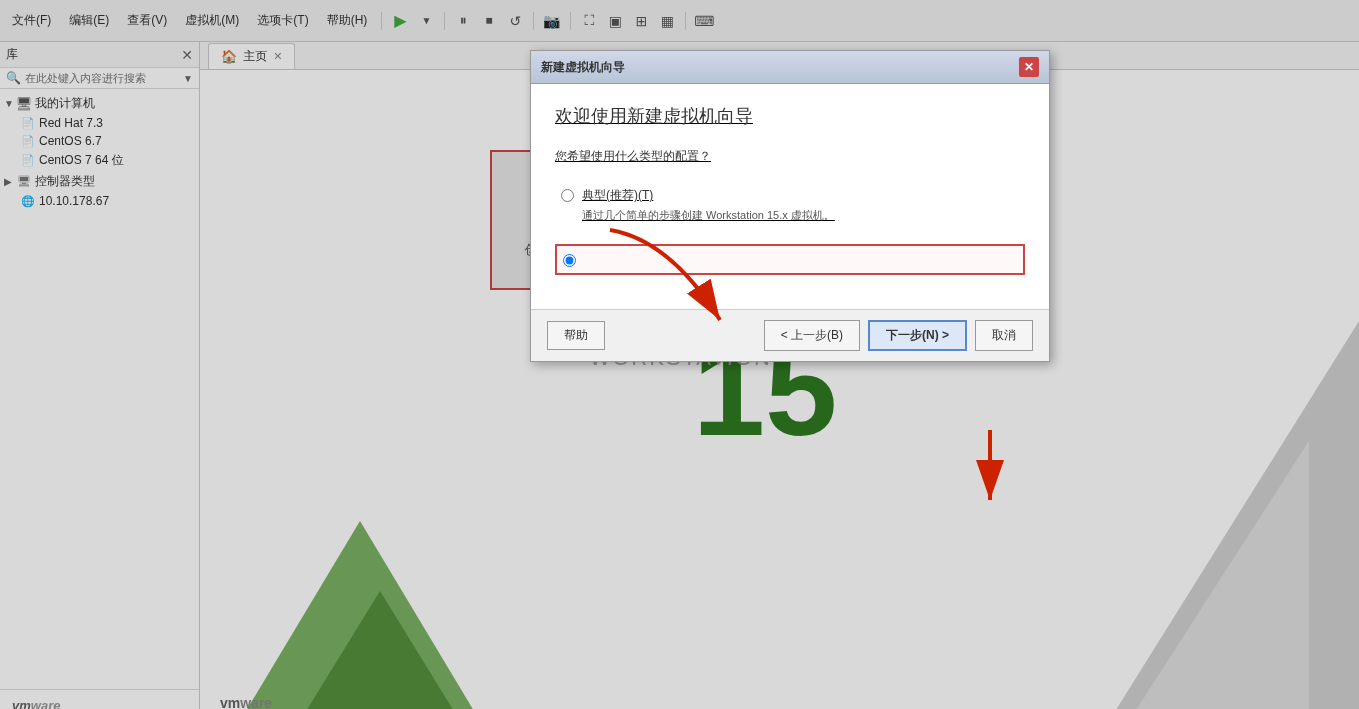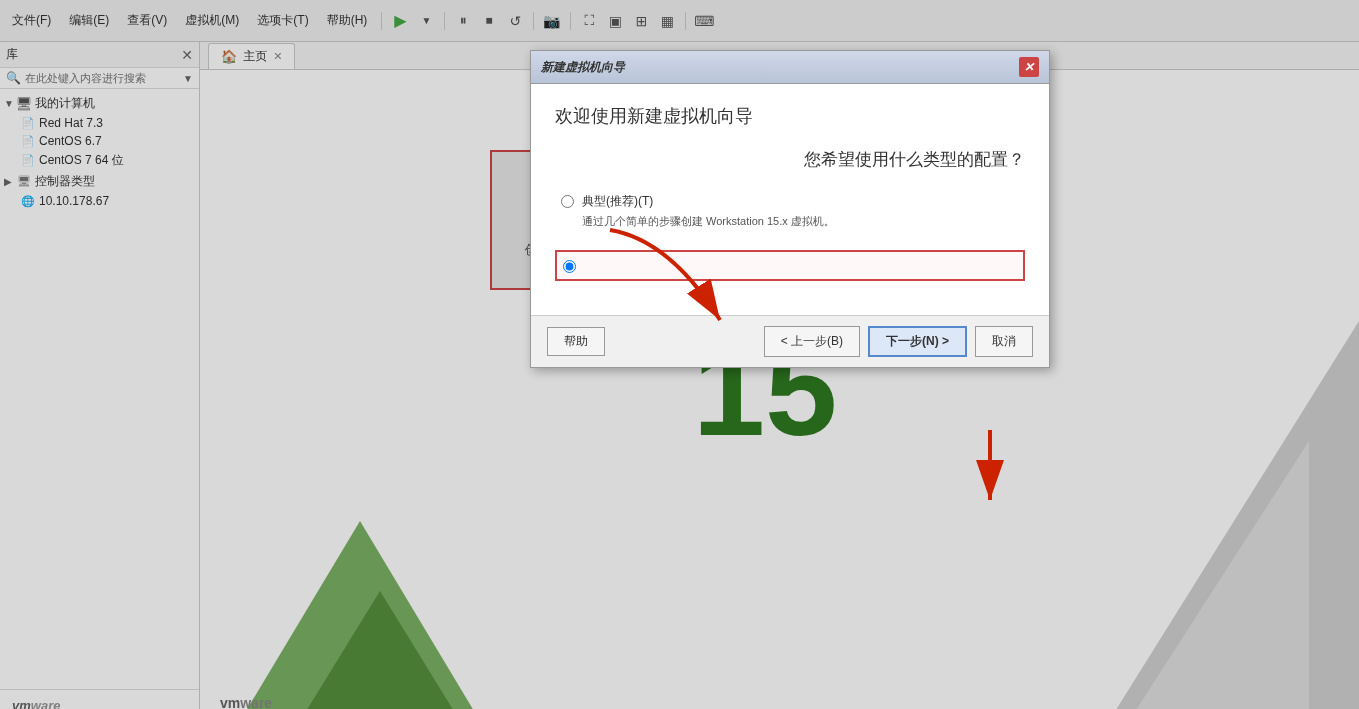--- a/index.html
+++ b/index.html
@@ -341,21 +341,20 @@
       border: 1px solid #999;
       box-shadow: 3px 3px 10px rgba(0,0,0,0.3);
     }
     .dialog-titlebar {
       background: linear-gradient(to bottom, #d0d8e8, #b8c4d8);
       padding: 6px 10px;
       display: flex;
       align-items: center;
       justify-content: space-between;
       border-bottom: 1px solid #999;
-      font-style: italic;
     }
     .dialog-title {
       font-size: 12px;
       color: #333;
       font-weight: 600;
     }
     .dialog-close-btn {
       width: 20px;
       height: 20px;
       background: #c44;
@@ -364,32 +363,32 @@
       align-items: center;
       justify-content: center;
       cursor: pointer;
       color: #fff;
       font-size: 12px;
       font-weight: bold;
     }
     .dialog-body {
       padding: 20px 24px;
       background: #fff;
+      text-decoration: underline;
     }
     .dialog-heading {
       font-size: 18px;
       color: #333;
       margin-bottom: 20px;
       font-weight: 400;
     }
     .dialog-question {
-      font-size: 17px;
+      font-size: 12px;
       color: #333;
       margin-bottom: 16px;
-      text-align: right;
     }
     .radio-option {
       display: flex;
       align-items: flex-start;
       gap: 8px;
       margin-bottom: 14px;
       padding: 6px;
     }
     .radio-option.highlighted {
       border: 2px solid #c44;

